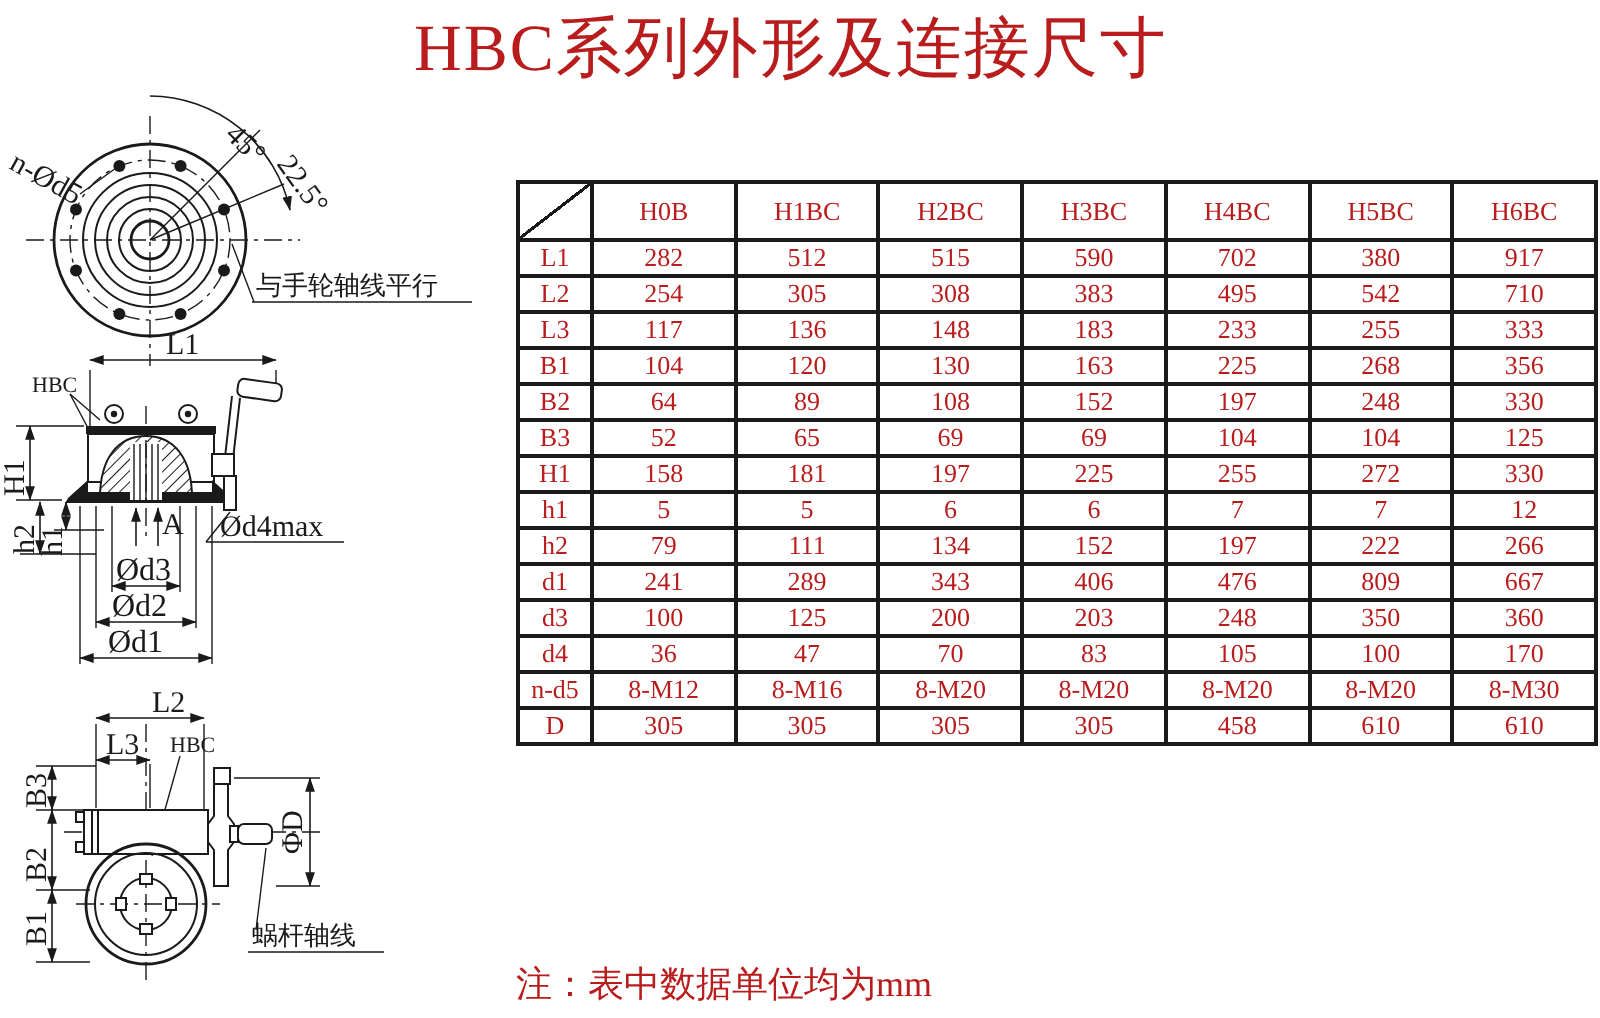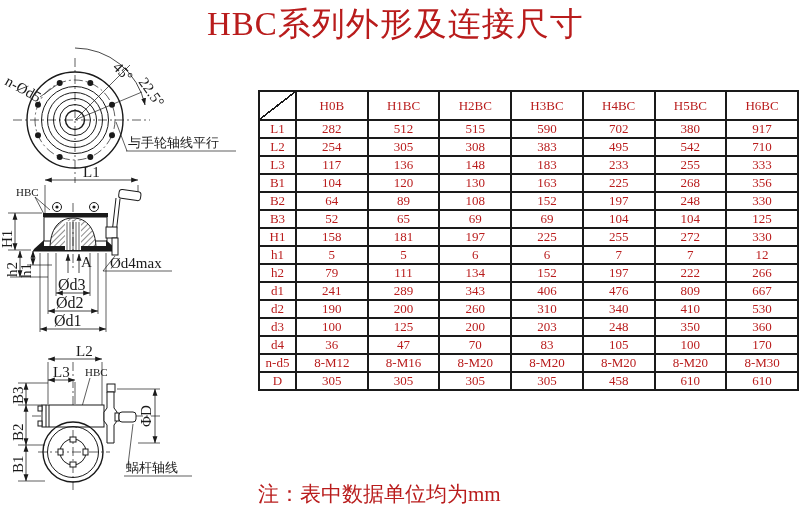--- a/index.html
+++ b/index.html
@@ -36,21 +36,21 @@
   .dims thead th { height:27px; }
   .dims tbody td { height:16px; }
   .corner {
     width:35px;
     background:linear-gradient(to bottom right,
       #ffffff calc(50% - 0.8px), #1a1a1a calc(50% - 0.8px),
       #1a1a1a calc(50% + 0.8px), #ffffff calc(50% + 0.8px));
   }
   .note {
     position:absolute; left:258px; top:480px;
-    font-size:21px; white-space:nowrap;
+    font-size:18px; white-space:nowrap;
   }
 </style>
 </head>
 <body>
 
 <div class="page">
 
   <h1 class="title">HBC系列外形及连接尺寸</h1>
 
   <svg class="drawings" width="256" height="469" viewBox="0 40 256 469" xmlns="http://www.w3.org/2000/svg">
@@ -338,30 +338,20 @@
           <td>d1</td>
           <td>241</td>
           <td>289</td>
           <td>343</td>
           <td>406</td>
           <td>476</td>
           <td>809</td>
           <td>667</td>
         </tr>
         <tr>
-          <td>d2</td>
-          <td>190</td>
-          <td>200</td>
-          <td>260</td>
-          <td>310</td>
-          <td>340</td>
-          <td>410</td>
-          <td>530</td>
-        </tr>
-        <tr>
           <td>d3</td>
           <td>100</td>
           <td>125</td>
           <td>200</td>
           <td>203</td>
           <td>248</td>
           <td>350</td>
           <td>360</td>
         </tr>
         <tr>

